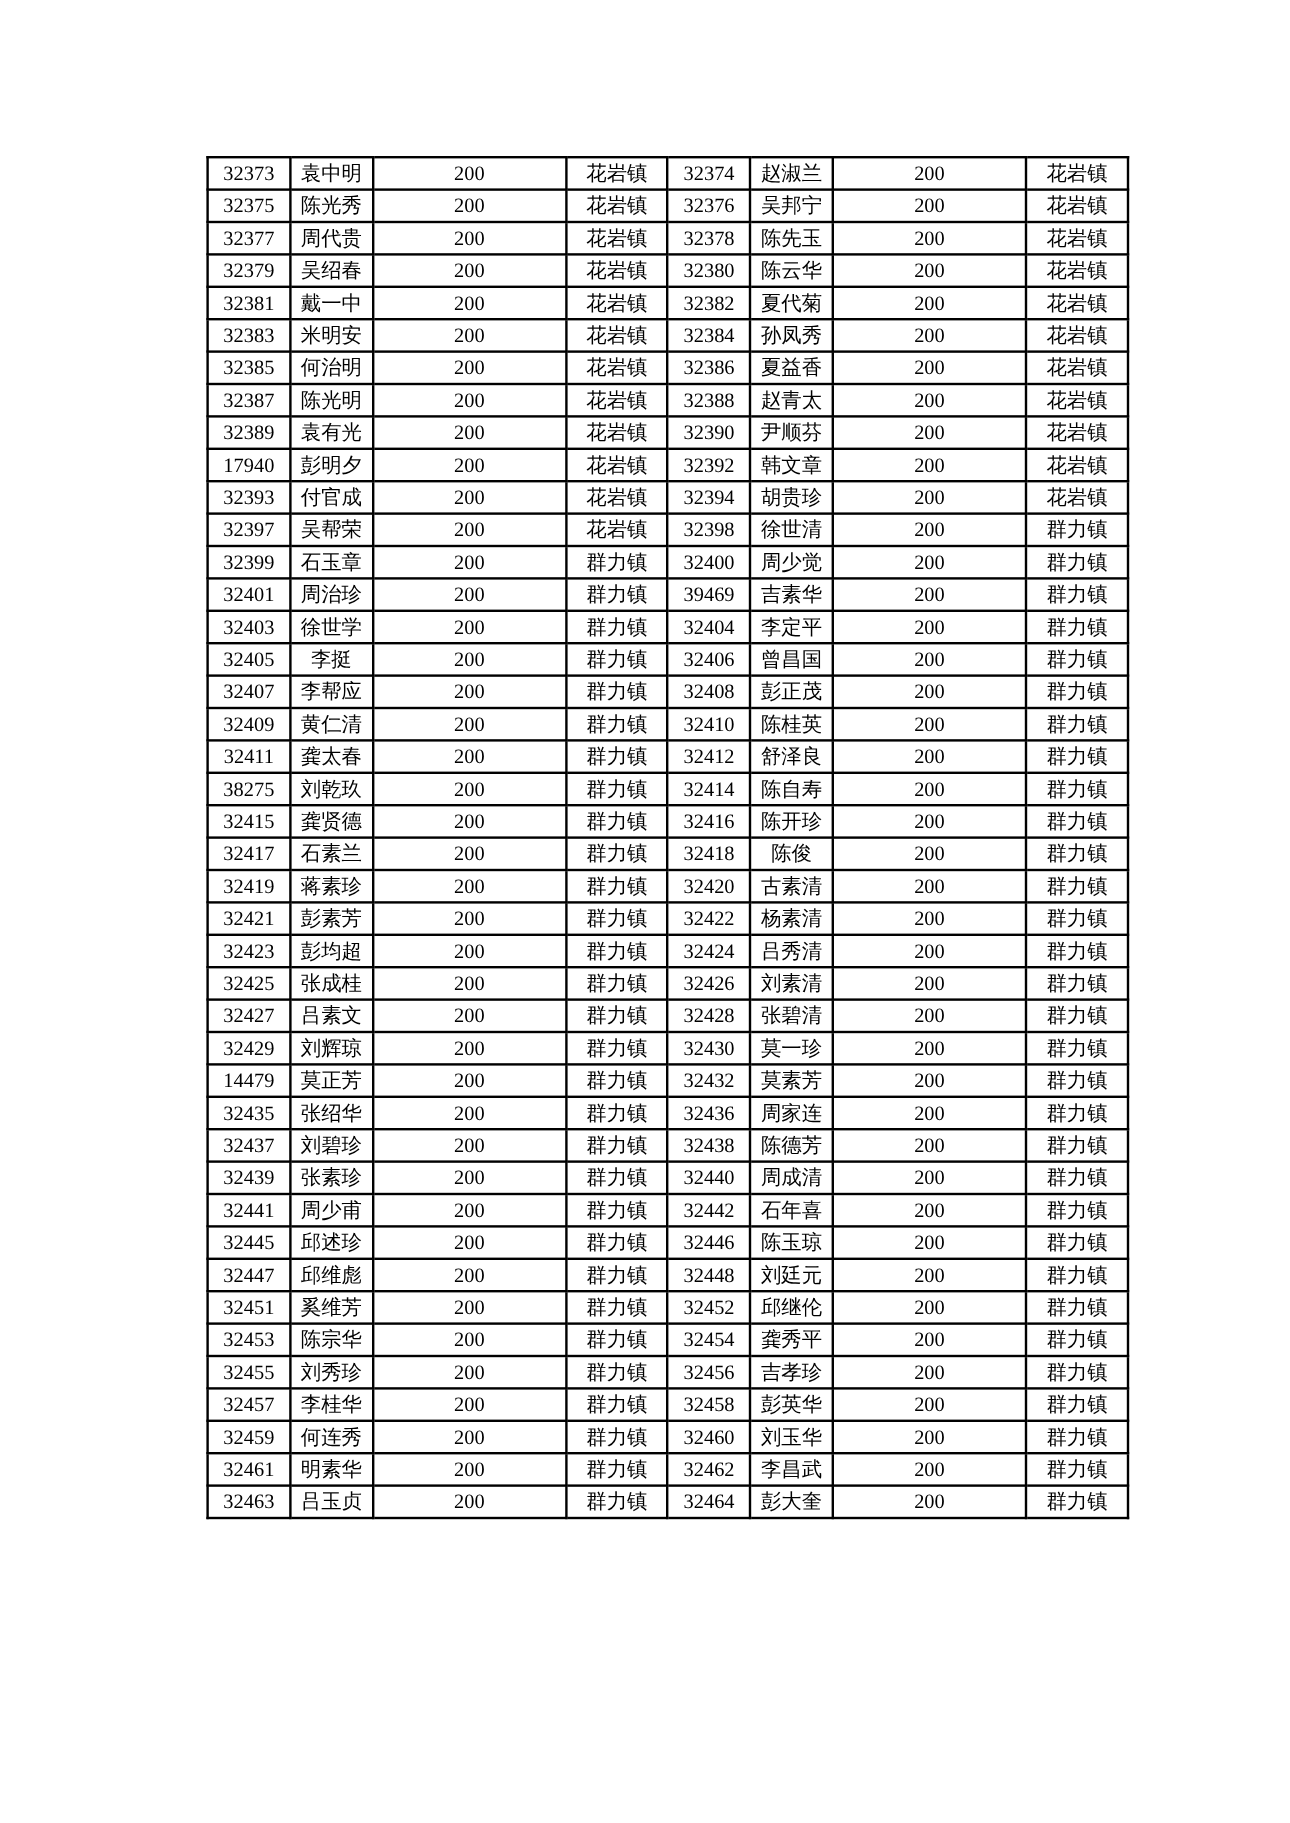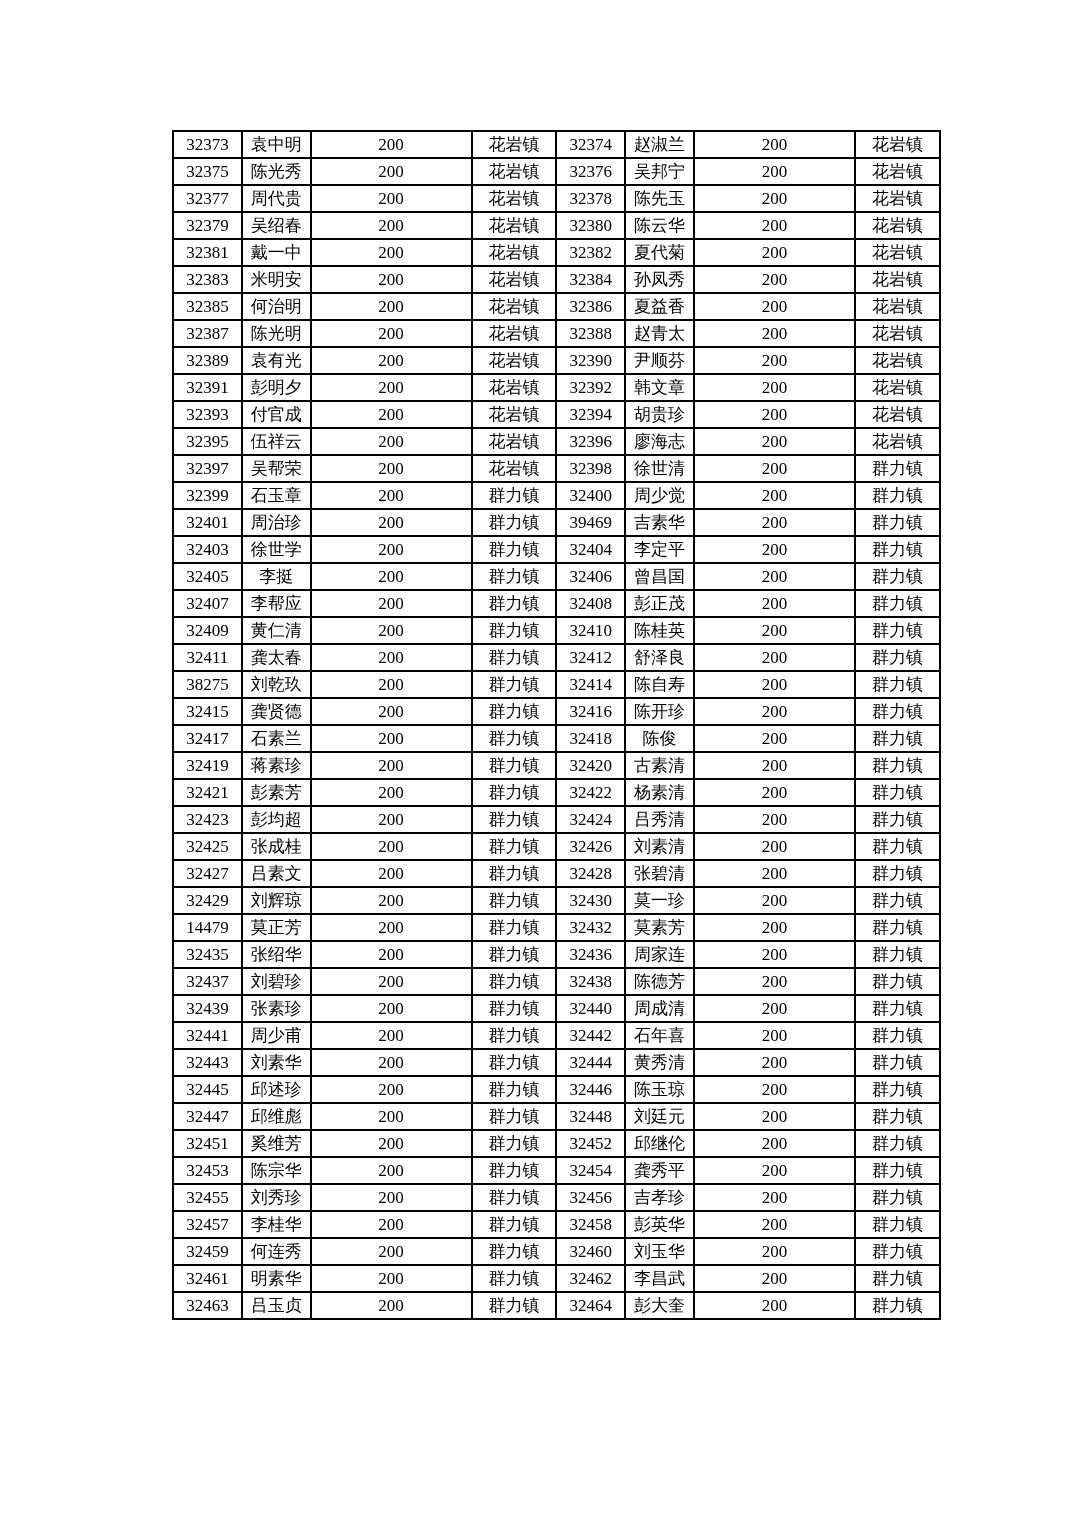--- a/index.html
+++ b/index.html
@@ -144,50 +144,40 @@
           <td>32389</td>
           <td>袁有光</td>
           <td>200</td>
           <td>花岩镇</td>
           <td>32390</td>
           <td>尹顺芬</td>
           <td>200</td>
           <td>花岩镇</td>
         </tr>
         <tr>
-          <td>32391</td>
+          <td>17940</td>
           <td>彭明夕</td>
           <td>200</td>
           <td>花岩镇</td>
           <td>32392</td>
           <td>韩文章</td>
           <td>200</td>
           <td>花岩镇</td>
         </tr>
         <tr>
           <td>32393</td>
           <td>付官成</td>
           <td>200</td>
           <td>花岩镇</td>
           <td>32394</td>
           <td>胡贵珍</td>
           <td>200</td>
           <td>花岩镇</td>
         </tr>
         <tr>
-          <td>32395</td>
-          <td>伍祥云</td>
-          <td>200</td>
-          <td>花岩镇</td>
-          <td>32396</td>
-          <td>廖海志</td>
-          <td>200</td>
-          <td>花岩镇</td>
-        </tr>
-        <tr>
           <td>32397</td>
           <td>吴帮荣</td>
           <td>200</td>
           <td>花岩镇</td>
           <td>32398</td>
           <td>徐世清</td>
           <td>200</td>
           <td>群力镇</td>
         </tr>
         <tr>
@@ -390,30 +380,20 @@
           <td>200</td>
           <td>群力镇</td>
         </tr>
         <tr>
           <td>32441</td>
           <td>周少甫</td>
           <td>200</td>
           <td>群力镇</td>
           <td>32442</td>
           <td>石年喜</td>
-          <td>200</td>
-          <td>群力镇</td>
-        </tr>
-        <tr>
-          <td>32443</td>
-          <td>刘素华</td>
-          <td>200</td>
-          <td>群力镇</td>
-          <td>32444</td>
-          <td>黄秀清</td>
           <td>200</td>
           <td>群力镇</td>
         </tr>
         <tr>
           <td>32445</td>
           <td>邱述珍</td>
           <td>200</td>
           <td>群力镇</td>
           <td>32446</td>
           <td>陈玉琼</td>

